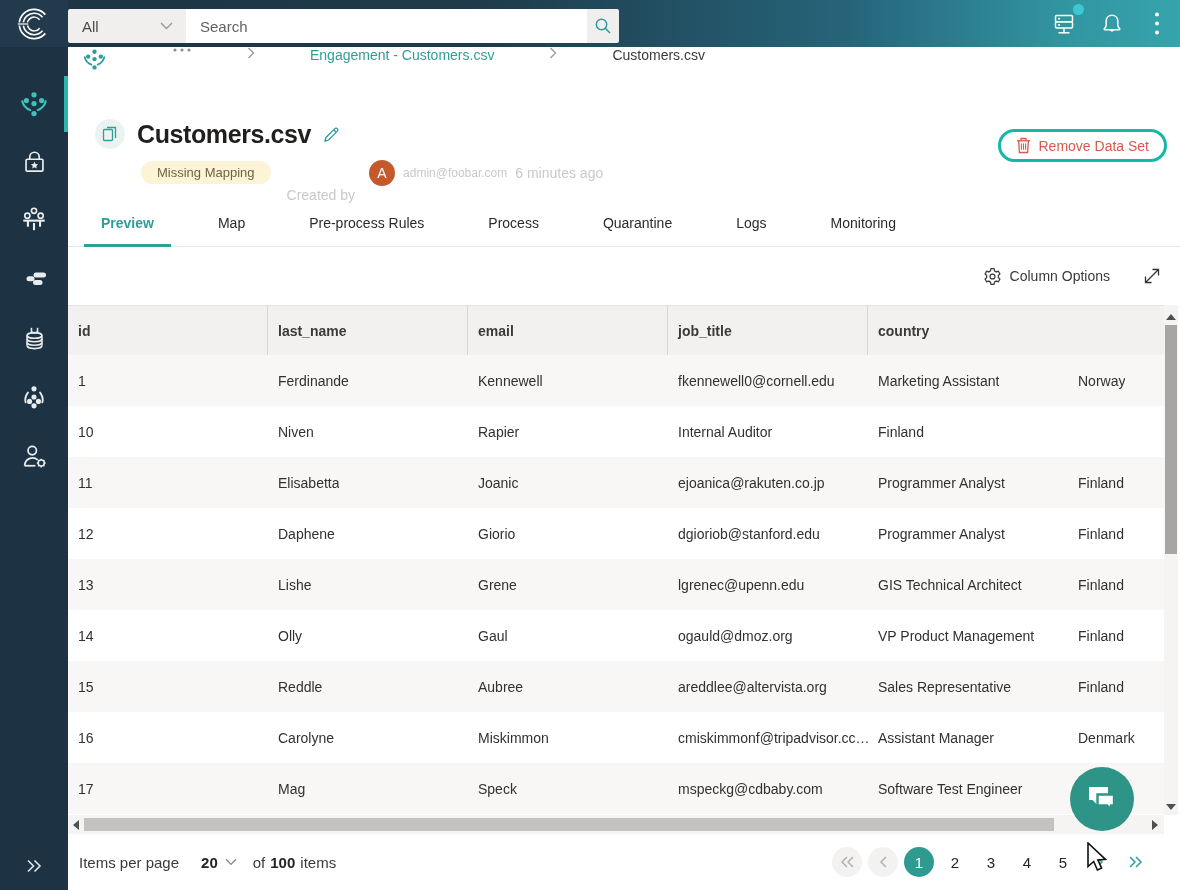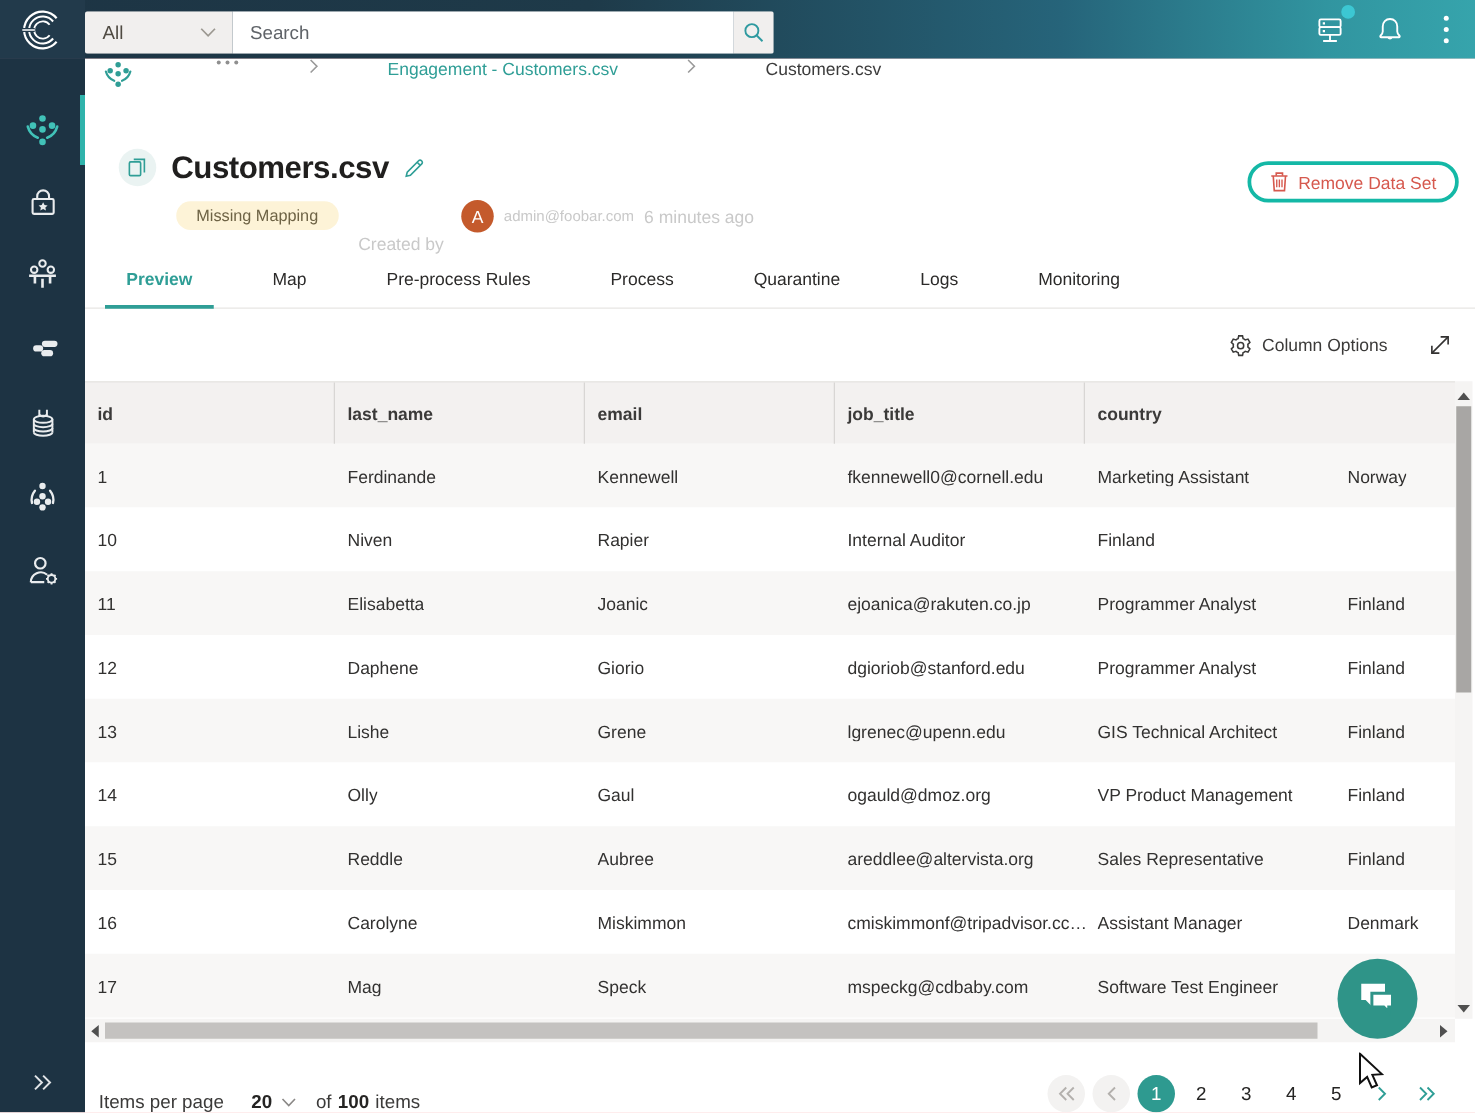--- a/index.html
+++ b/index.html
@@ -109,22 +109,22 @@
     border-left:5px solid transparent; border-right:5px solid transparent; border-top:6px solid #4f4f4f; }
   .vscroll .vthumb { position:absolute; left:1px; top:20px; width:12px; height:229px; background:#a8a6a4; }
   .hscroll { position:absolute; left:0; top:768px; width:1096px; height:19px; background:#f5f4f3; }
   .hscroll .arr-left { position:absolute; left:5px; top:5px; width:0; height:0;
     border-top:5px solid transparent; border-bottom:5px solid transparent; border-right:6px solid #4f4f4f; }
   .hscroll .arr-right { position:absolute; right:6px; top:5px; width:0; height:0;
     border-top:5px solid transparent; border-bottom:5px solid transparent; border-left:6px solid #4f4f4f; }
   .hscroll .hthumb { position:absolute; left:16px; top:3px; width:970px; height:13px; background:#c4c2c0; }
 
   
-  .footer { position:absolute; left:0; right:12px; top:787px; height:56px; background:#fff; display:flex;
-    align-items:flex-end; justify-content:space-between; padding:0 12px 0 11px; }
+  .footer { position:absolute; left:0; right:0; top:787px; height:56px; background:#fff; display:flex;
+    align-items:center; justify-content:space-between; padding:0 30px 0 11px; }
   .footer-left { display:flex; align-items:center; font-size:15px; color:#3b3a39; }
   .page-size { margin-left:22px; font-weight:bold; color:#252423; cursor:pointer; display:flex;
     align-items:center; }
   .page-size svg { margin-left:7px; }
   .of-label { margin-left:16px; }
   .total-count { margin-left:5px; font-weight:bold; color:#252423; }
   .items-label { margin-left:5px; }
   .pager { display:flex; align-items:center; gap:6px; }
   .pg-btn { width:30px; height:30px; border-radius:50%; display:flex; align-items:center;
     justify-content:center; font-size:15px; color:#252423; cursor:pointer; }

